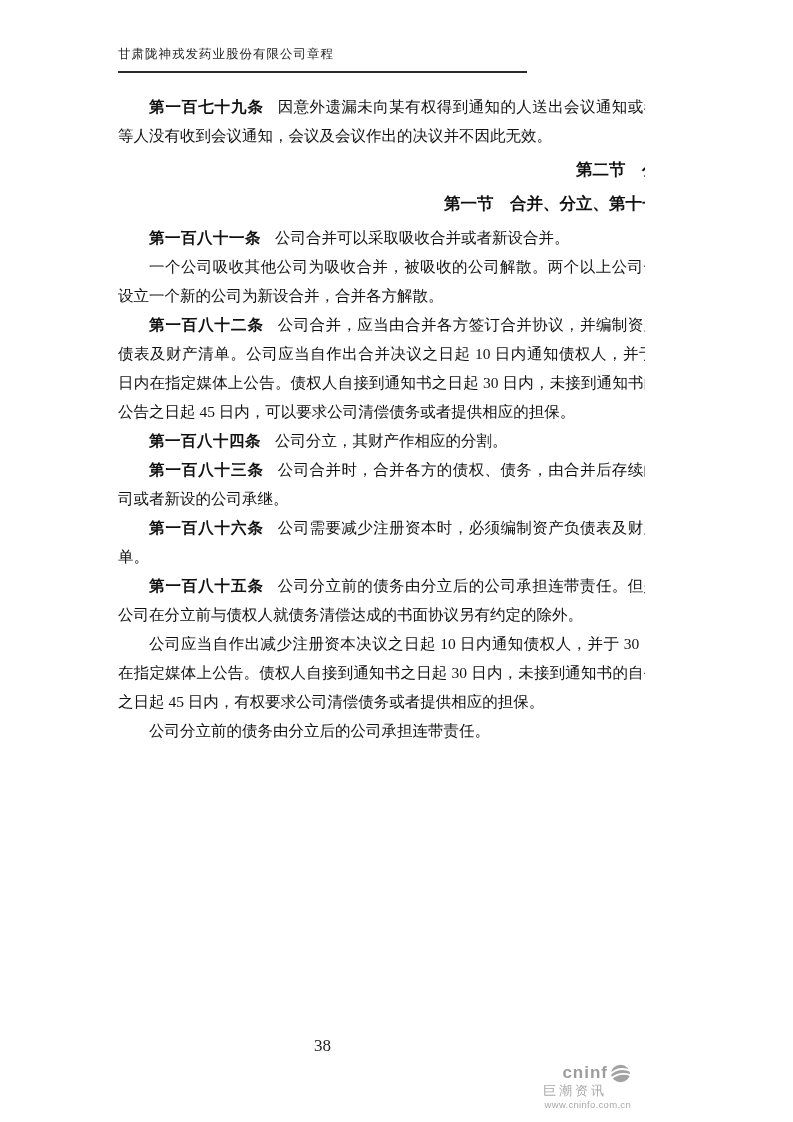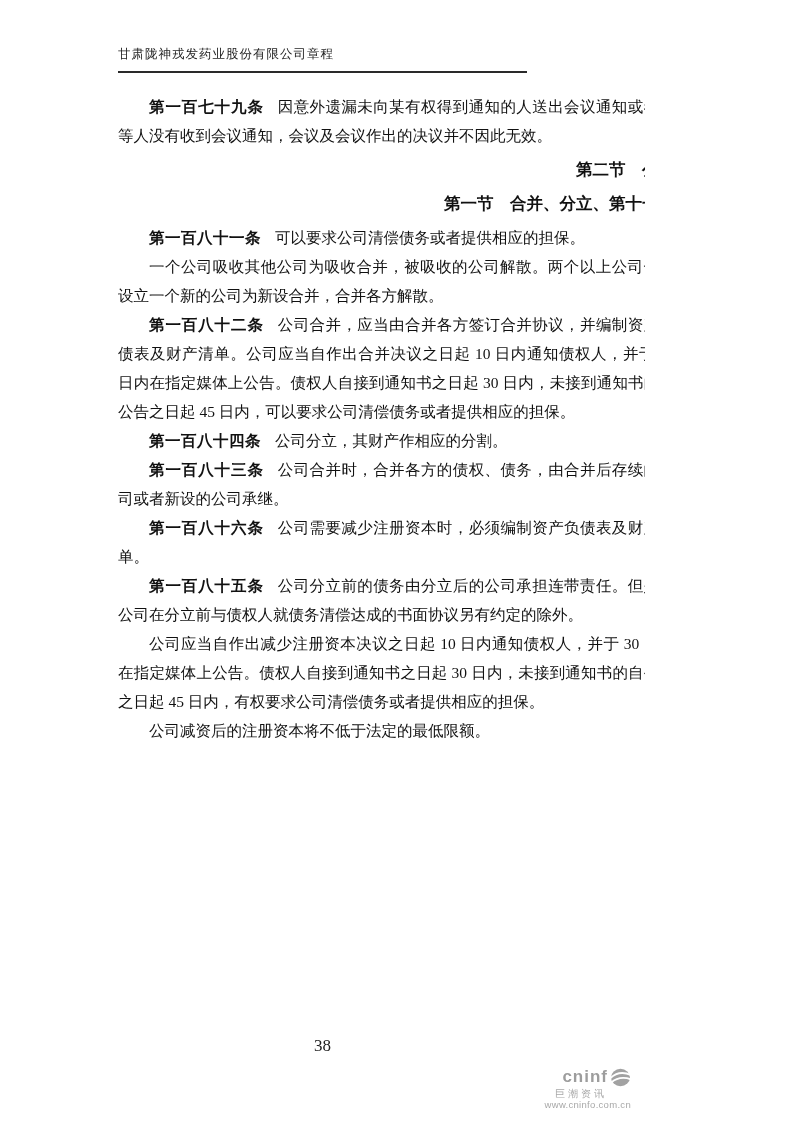--- a/index.html
+++ b/index.html
@@ -62,49 +62,49 @@
     line-height:1.1;
   }
   .logo-row{
     display:flex;align-items:center;justify-content:flex-end;gap:2px;margin-top:7px;
   }
   .logo-brand{
     font-weight:bold;font-size:17px;letter-spacing:1px;color:#9d9d9d;
   }
   .logo-globe{display:inline-flex;}
   .logo-cn{
-    font-size:10px;letter-spacing:3px;color:#a8a8a8;
+    font-size:13px;letter-spacing:3px;color:#a8a8a8;
     margin:1px 24px 1px 0;
   }
   .logo-url{
     font-size:9.5px;color:#a8a8a8;letter-spacing:0.3px;padding-left:37px;
   }
 </style>
 </head>
 <body>
 
 <div class="page">
 
   <div class="doc-header">
     <span>甘肃陇神戎发药业股份有限公司章程</span>
   </div>
 
   <div class="content" id="doc-content">
       <p class="para"><span class="art-num">第一百七十九条</span><span>因意外遗漏未向某有权得到通知的人送出会议通知或者该等人没有收到会议通知，会议及会议作出的决议并不因此无效。</span></p>
       <p class="sec-heading">第二节　公告</p>
       <p class="sec-heading">第一节　合并、分立、第十一章</p>
-      <p class="para"><span class="art-num">第一百八十一条</span><span>可以要求公司清偿债务或者提供相应的担保。</span></p>
+      <p class="para"><span class="art-num">第一百八十一条</span><span>公司合并可以采取吸收合并或者新设合并。</span></p>
       <p class="para">一个公司吸收其他公司为吸收合并，被吸收的公司解散。两个以上公司合并设立一个新的公司为新设合并，合并各方解散。</p>
       <p class="para"><span class="art-num">第一百八十二条</span><span>公司合并，应当由合并各方签订合并协议，并编制资产负债表及财产清单。公司应当自作出合并决议之日起 10 日内通知债权人，并于 30 日内在指定媒体上公告。债权人自接到通知书之日起 30 日内，未接到通知书的自公告之日起 45 日内，可以要求公司清偿债务或者提供相应的担保。</span></p>
       <p class="para"><span class="art-num">第一百八十四条</span><span>公司分立，其财产作相应的分割。</span></p>
       <p class="para"><span class="art-num">第一百八十三条</span><span>公司合并时，合并各方的债权、债务，由合并后存续的公司或者新设的公司承继。</span></p>
       <p class="para"><span class="art-num">第一百八十六条</span><span>公司需要减少注册资本时，必须编制资产负债表及财产清单。</span></p>
       <p class="para"><span class="art-num">第一百八十五条</span><span>公司分立前的债务由分立后的公司承担连带责任。但是，公司在分立前与债权人就债务清偿达成的书面协议另有约定的除外。</span></p>
       <p class="para">公司应当自作出减少注册资本决议之日起 10 日内通知债权人，并于 30 日内在指定媒体上公告。债权人自接到通知书之日起 30 日内，未接到通知书的自公告之日起 45 日内，有权要求公司清偿债务或者提供相应的担保。</p>
-      <p class="para">公司减资后的注册资本将不低于法定的最低限额。</p>
+      <p class="para">公司分立前的债务由分立后的公司承担连带责任。</p>
     </div>
 
   <div class="page-number">38</div>
 
   <div class="cninfo-logo">
     <div class="logo-row">
       <span class="logo-brand">cninf</span>
       <span class="logo-globe">
         <svg width="21" height="19" viewBox="0 0 24 22" aria-hidden="true">
           <ellipse cx="12" cy="11" rx="11" ry="10" fill="#a2a2a2"></ellipse>

